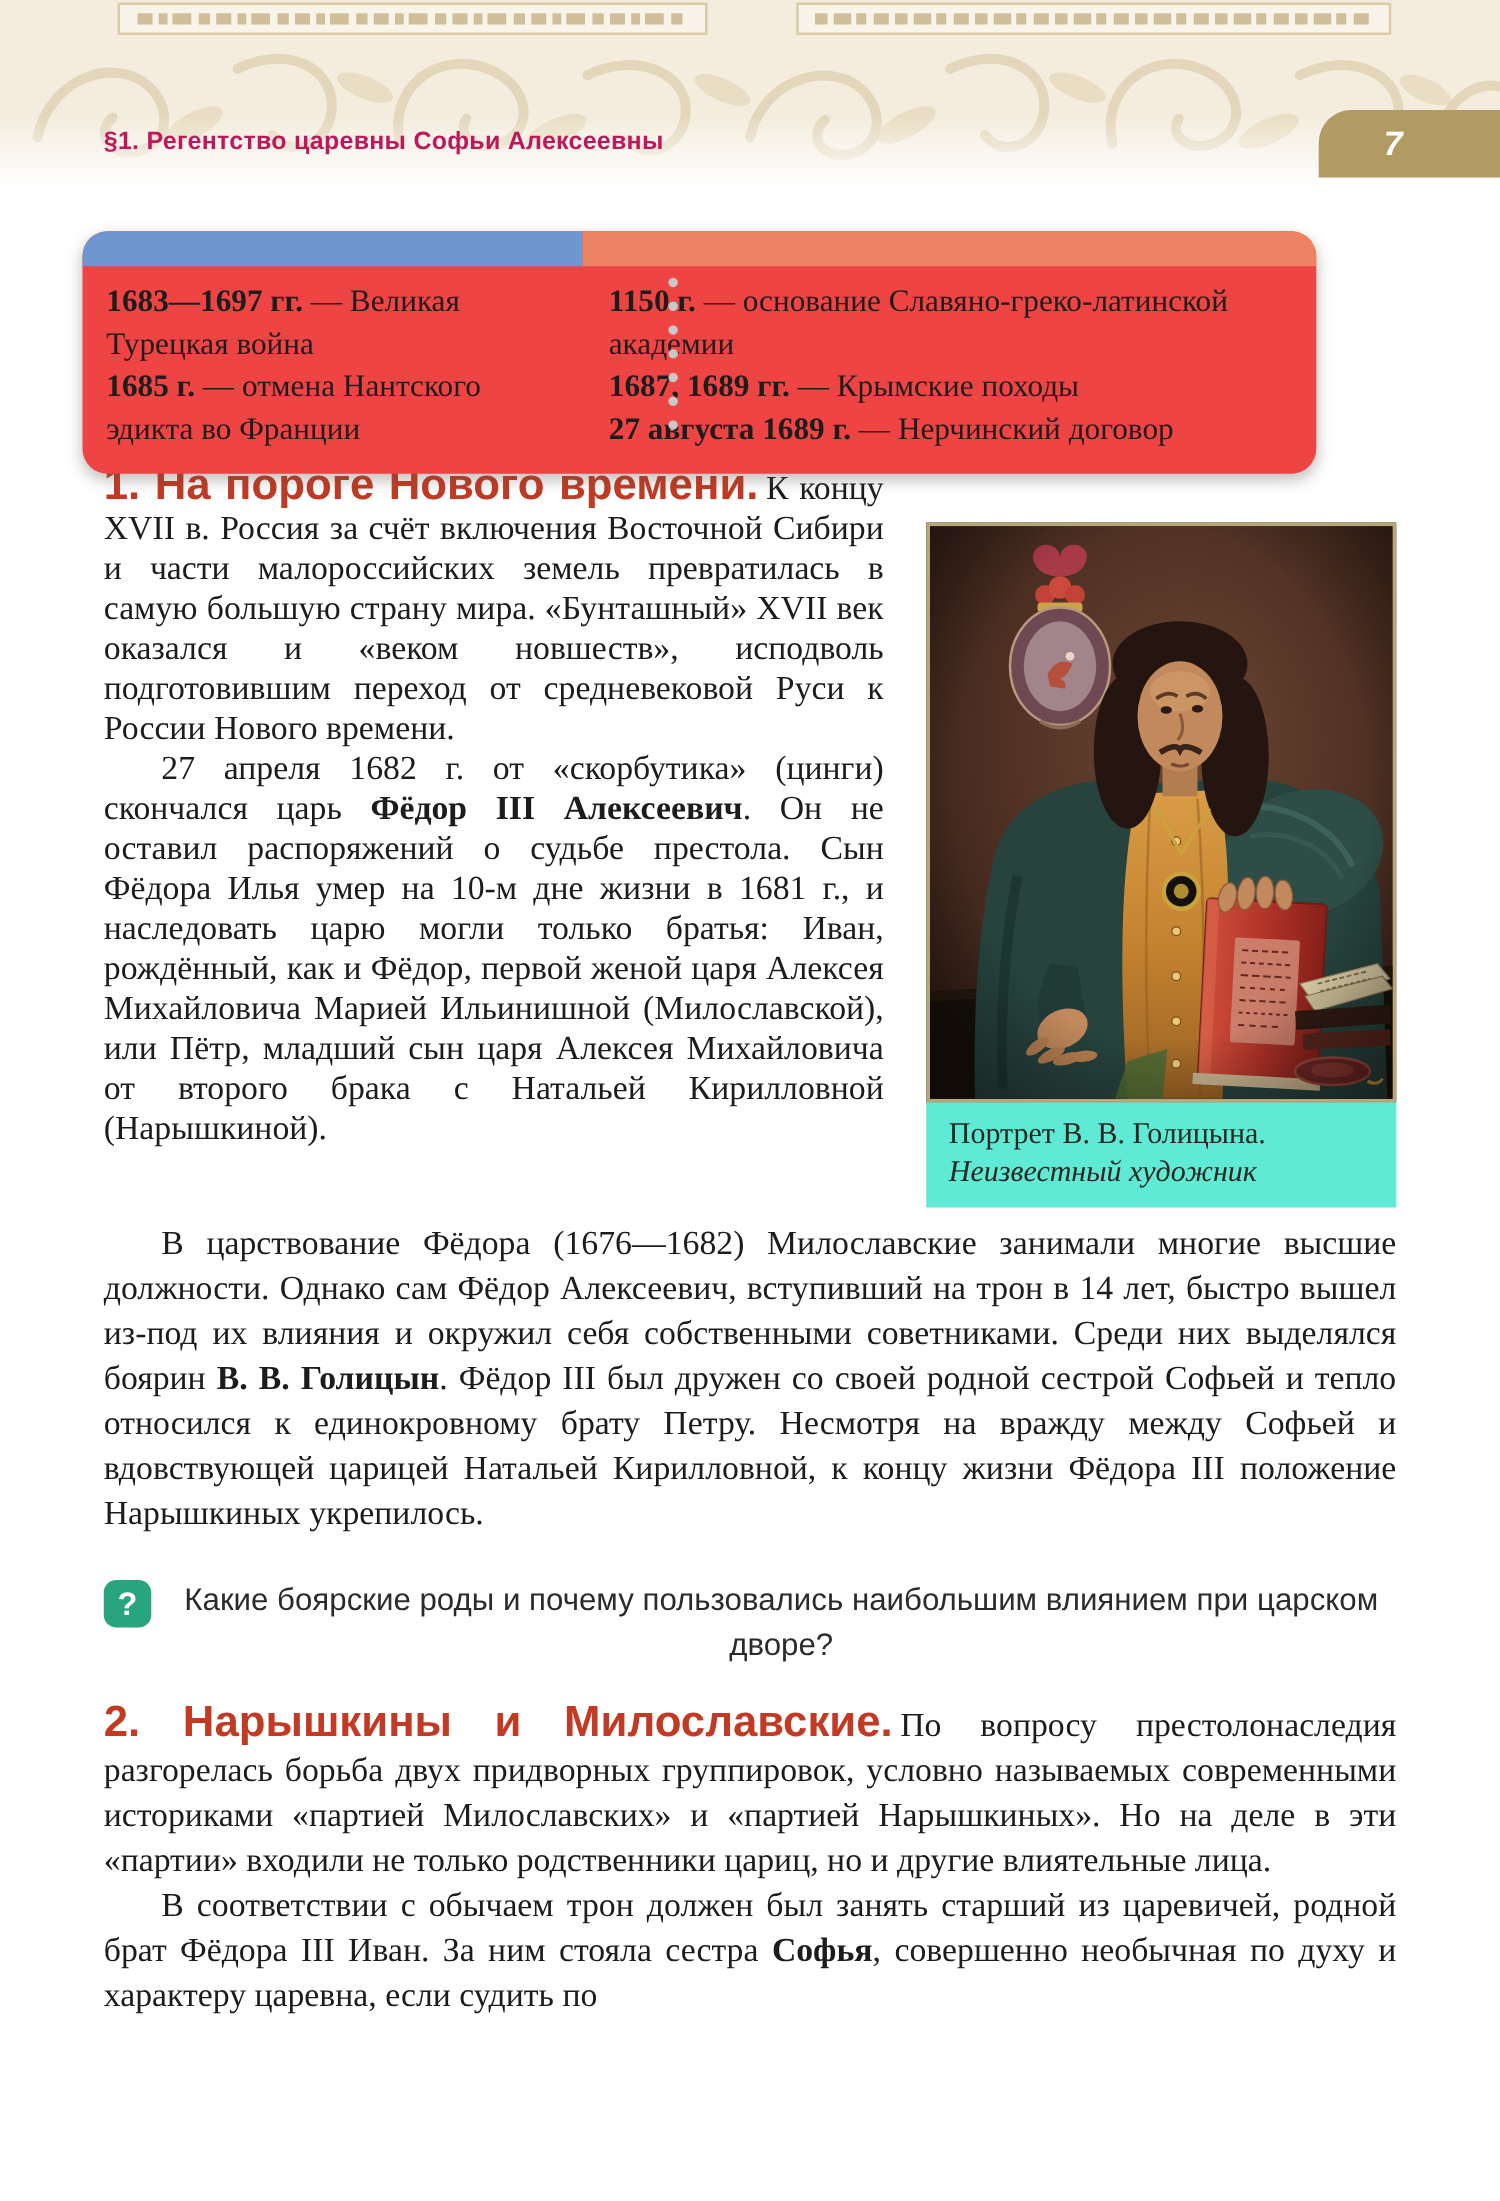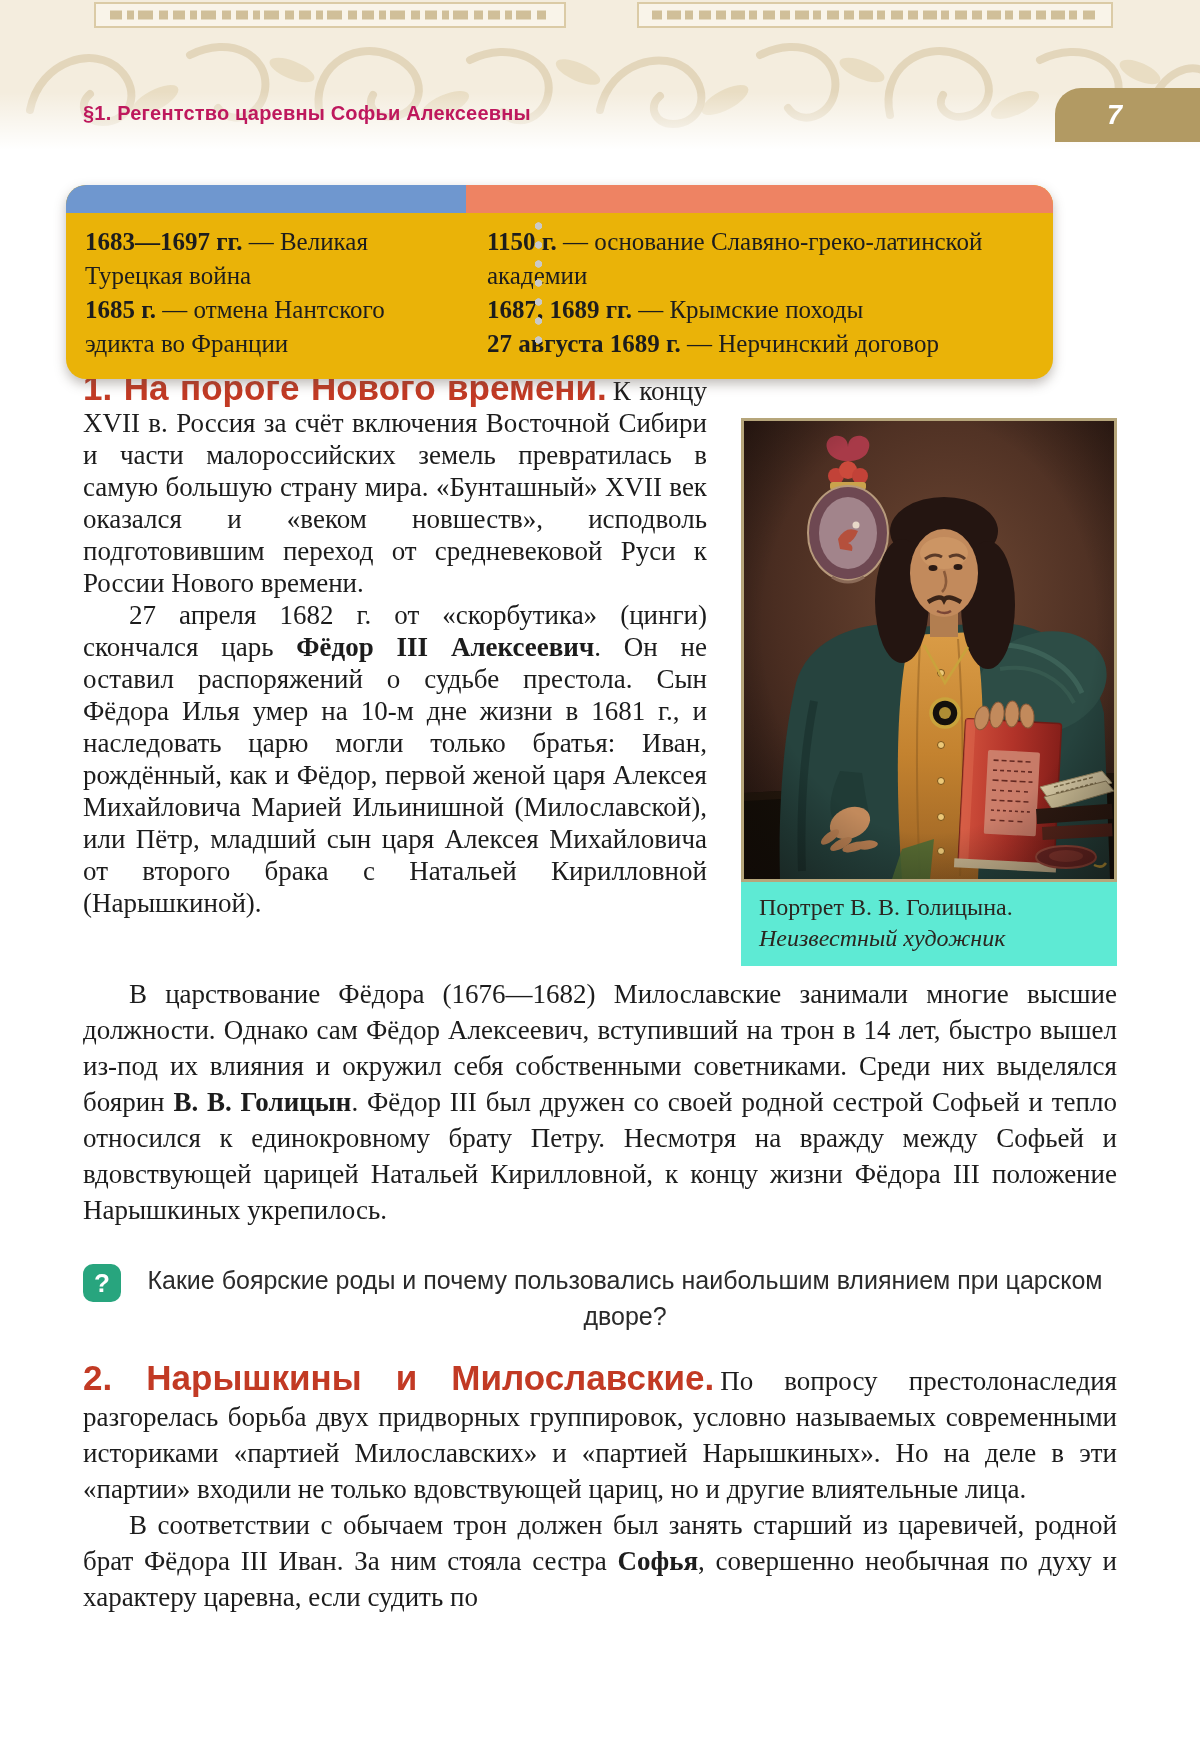--- a/index.html
+++ b/index.html
@@ -13,21 +13,21 @@
                 font-family:"Liberation Sans", sans-serif; font-weight:bold; font-size:20px;
                 letter-spacing:.2px; color:#be185d; z-index:3; }
   .page-tab { position:absolute; left:1055px; top:88px; width:145px; height:54px; background:#b29a63;
               border-radius:26px 0 0 0; display:flex; align-items:center; justify-content:center;
               padding-right:26px; z-index:2; }
   .page-tab span { font-family:"Liberation Sans", sans-serif; font-weight:bold; font-style:italic;
                    font-size:27px; color:#ffffff; }
 
   
   .timeline-card { position:absolute; left:66px; top:185px; width:987px; height:194px;
-                   background:#eab308; border-radius:20px; box-shadow:0 5px 12px rgba(90,80,70,.38);
+                   background:#ef4444; border-radius:20px; box-shadow:0 5px 12px rgba(90,80,70,.38);
                    z-index:2; overflow:hidden; }
   .tl-bar { display:flex; height:28px; }
   .tl-bar-blue { width:400px; background:#6f97cf; }
   .tl-bar-orange { flex:1; background:#ee8363; }
   .tl-body { position:relative; display:flex; padding:12px 14px 0 19px; }
   .tl-col-left { width:372px; }
   .tl-spacer { width:30px; }
   .tl-col-right { flex:1; }
   .tl-divider { position:absolute; left:468px; top:8px; bottom:8px; width:9px;
                 background-image:radial-gradient(circle at 4.5px 5px, #c9c9c9 3.4px, transparent 4px);
@@ -275,17 +275,17 @@
   </div>
 
   <div class="question">
     <div class="q-icon">
       <span>?</span>
     </div>
     <div class="q-text">Какие боярские роды и почему пользовались наибольшим влиянием при царском дворе?</div>
   </div>
 
   <div class="section2">
-    <p class="para-wide"><span class="runin-heading">2. Нарышкины и Милославские.</span><span><span>По вопросу престолонаследия разгорелась борьба двух придворных группировок, условно называемых современными историками «партией Милославских» и «партией Нарышкиных». Но на деле в эти «партии» входили не только вдовствующей цариц, но и другие влиятельные лица.</span></span></p>
+    <p class="para-wide"><span class="runin-heading">2. Нарышкины и Милославские.</span><span><span>По вопросу престолонаследия разгорелась борьба двух придворных группировок, условно называемых современными историками «партией Милославских» и «партией Нарышкиных». Но на деле в эти «партии» входили не только родственники цариц, но и другие влиятельные лица.</span></span></p>
     <p class="para-indent para-wide"><span>В соответствии с обычаем трон должен был занять старший из царевичей, родной брат Фёдора III Иван. За ним стояла сестра </span><b>Софья</b><span>, совершенно необычная по духу и характеру царевна, если судить по</span></p>
   </div>
 
 </div>
 
 </body></html>

